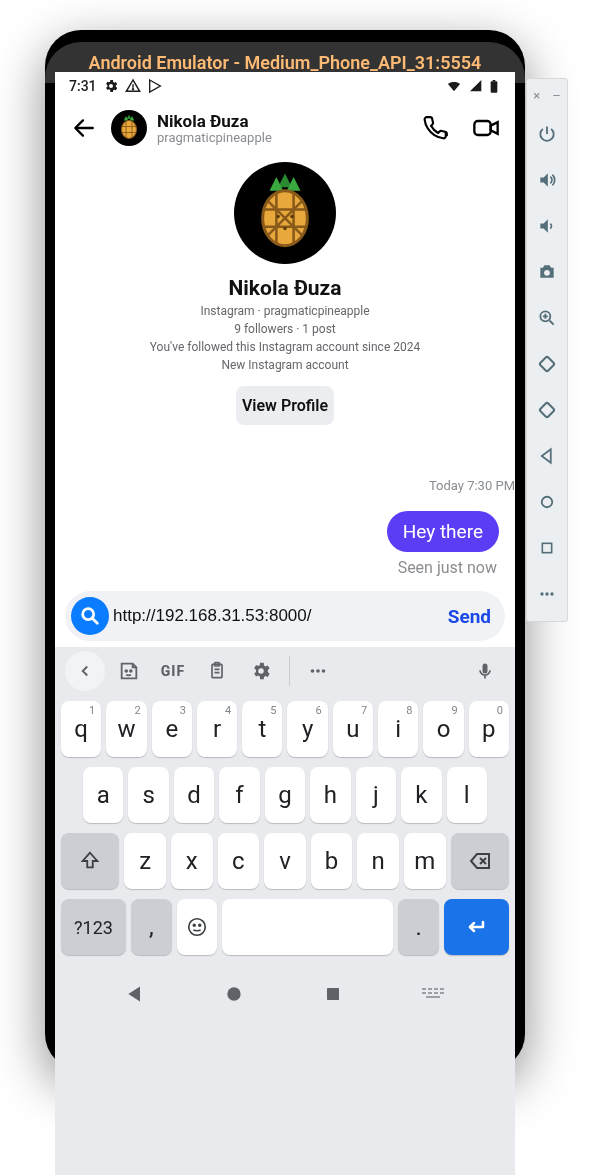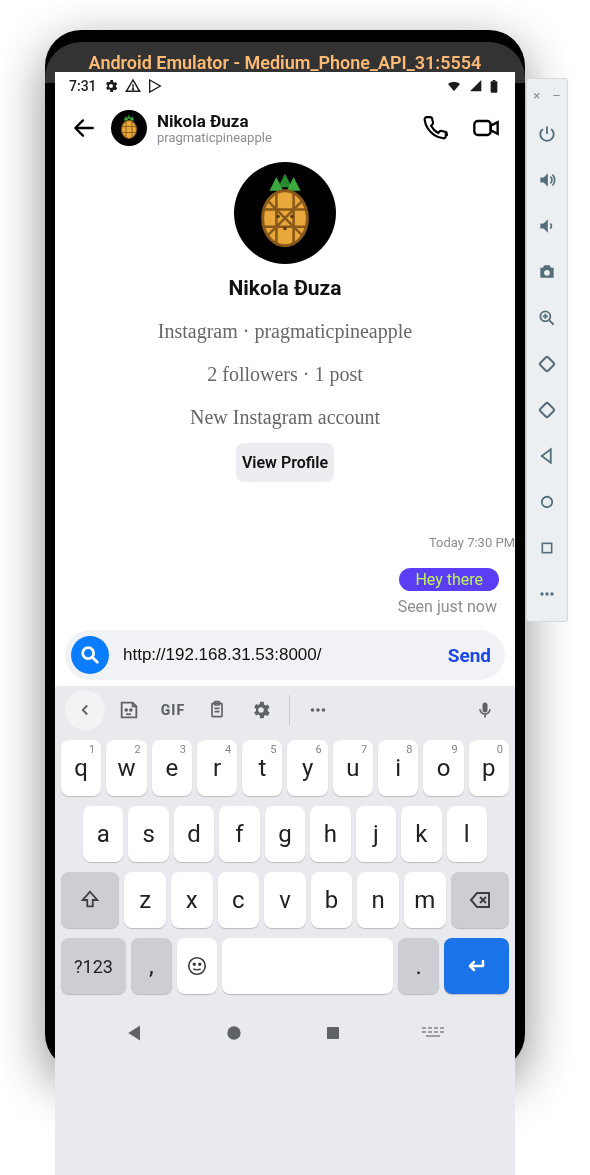--- a/index.html
+++ b/index.html
@@ -19,32 +19,32 @@
   .avatar-sm { width:36px; height:36px; border-radius:50%; background:#000; display:flex; align-items:center; justify-content:center; flex-shrink:0; }
   .avatar-lg { width:102px; height:102px; border-radius:50%; background:#000; display:flex; align-items:center; justify-content:center; margin: 6px auto 12px; }
   .hdr-name { font-size:17px; font-weight:700; color:#111; }
   .hdr-user { font-size:13px; color:#8a8d91; margin-top:-1px; }
   .hdr-actions { margin-left:auto; display:flex; gap:16px; }
   .icon-btn { width:34px; height:34px; display:flex; align-items:center; justify-content:center; }
 
   
   .profile-card { text-align:center; padding: 0 20px; }
   .pf-name { font-size:21px; font-weight:700; color:#111; }
-  .pf-line { font-size:20px; color:#65676b; margin-top:20px;font-family:Liberation Serif, serif; }
+  .pf-line { font-size:12px; color:#65676b; margin-top:4px; }
   .pf-btn { display:inline-block; background:#ebedf0; border-radius:8px; padding:10px 6px; font-size:16px; font-weight:600; color:#111; margin-top:14px; }
 
   .timestamp { text-align:right; font-size:13px; color:#8a8d91; margin-top:53px; }
 
   .msg-row { display:flex; justify-content:flex-end; padding: 18px 16px 2px; }
-  .msg-bubble { background:#5b3df5; color:#bef264; font-size:16px; padding:2px 16px; border-radius:22px; }
+  .msg-bubble { background:#5b3df5; color:#ffffff; font-size:19px; padding:9px 16px; border-radius:22px; }
   .seen { text-align:right; font-size:16px; color:#8a8d91; padding: 4px 18px 8px; }
 
   
   .composer-wrap { padding: 6px 10px; }
-  .composer { background:#f0f2f5; border-radius:26px; height:50px; display:flex; align-items:center; padding:0 14px 0 6px; gap:14px; }
+  .composer { background:#f0f2f5; border-radius:26px; height:50px; display:flex; align-items:center; padding:0 14px 0 6px; gap:4px; }
   .search-circle { width:38px; height:38px; border-radius:50%; background:#0a7cff; display:flex; align-items:center; justify-content:center; }
   .compose-input { flex:1; border:none; background:transparent; font-size:17px; color:#111; outline:none; }
   .send-btn { color:#1a49e8; font-size:19px; font-weight:700; }
 
   
   .keyboard { background:#e8eaed; flex:1; display:flex; flex-direction:column; }
   .kb-top { height:48px; display:flex; align-items:center; padding:8px 10px; gap:4px; }
   .kb-chip { width:40px; height:40px; border-radius:50%; display:flex; align-items:center; justify-content:center; color:#5f6368; }
   .kb-chip.light { background:#f1f3f4; }
   .kb-gif { font-weight:800; font-size:14px; letter-spacing:1px; color:#5f6368; }
@@ -168,21 +168,22 @@
             <ellipse cx="0" cy="0" rx="26" ry="32" fill="#e8a83c" stroke="#8a5a1a" stroke-width="3.5"></ellipse>
             <path d="M-24 -10 L24 -10 M-24 10 L24 10 M-10 -30 L-10 30 M10 -30 L10 30 M-20 -20 L20 20 M20 -20 L-20 20" stroke="#8a5a1a" stroke-width="3"></path>
             <circle cx="-8" cy="-2" r="2" fill="#5a3a0a"></circle>
             <circle cx="8" cy="-2" r="2" fill="#5a3a0a"></circle>
             <circle cx="0" cy="12" r="2" fill="#5a3a0a"></circle>
           </g>
         </svg>
     </div>
     <div class="pf-name">Nikola Đuza</div>
     <div class="pf-line">Instagram · pragmaticpineapple</div>
-    <div class="pf-line">2 followers · 1 post</div>
+    <div class="pf-line">9 followers · 1 post</div>
+    <div class="pf-line">You've followed this Instagram account since 2024</div>
     <div class="pf-line">New Instagram account</div>
     <div class="pf-btn">View Profile</div>
   </div>
 
   <div class="timestamp">Today 7:30 PM</div>
 
   <div class="msg-row">
     <div class="msg-bubble">Hey there</div>
   </div>
   <div class="seen">Seen just now</div>

